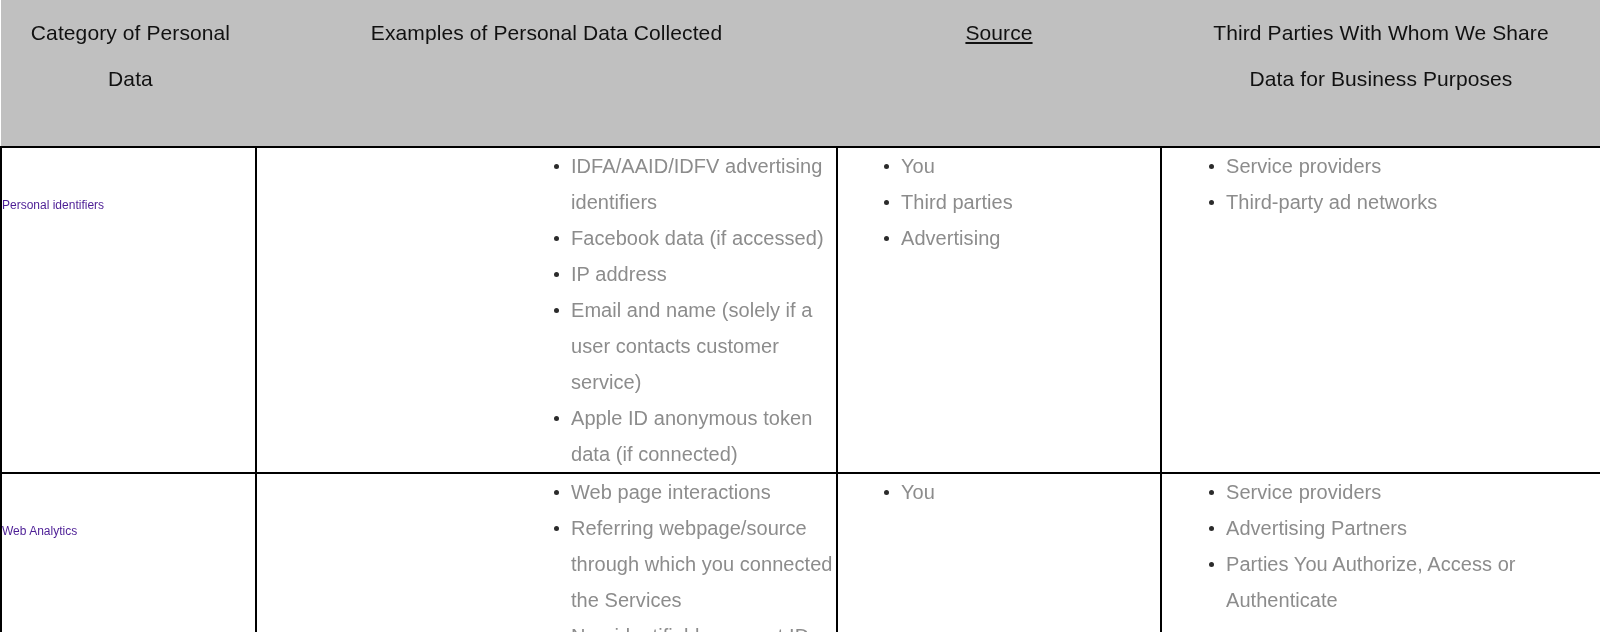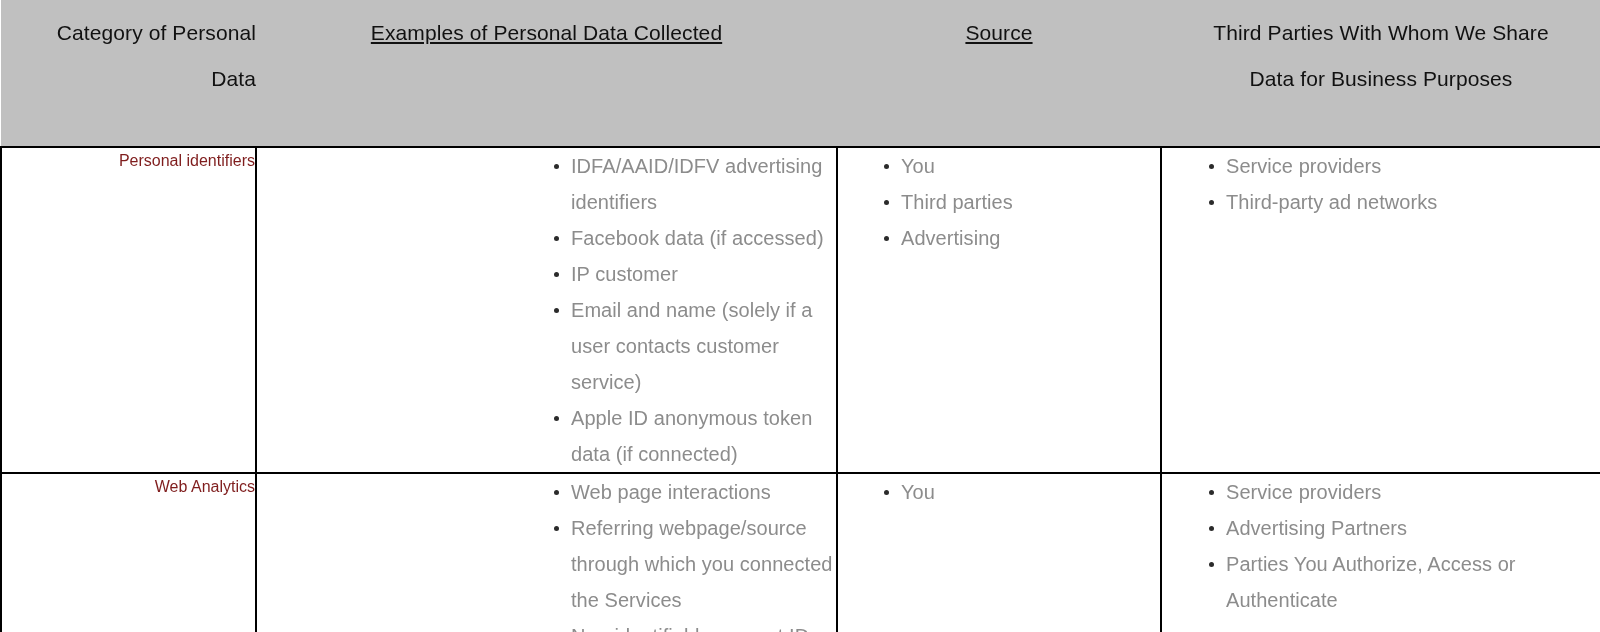--- a/index.html
+++ b/index.html
@@ -33,21 +33,20 @@
     border-right: 2px solid #000000;
     border-bottom: 2px solid #000000;
   }
   .privacy-table th:last-child,
   .privacy-table td:last-child {
     border-right: none;
   }
   .privacy-table th:first-child,
   .privacy-table td:first-child {
     border-left: 2px solid #000000;
-    text-align: right;
   }
 
   
   .head-row th {
     background: #c0c0c0;
     border-right: none;
     border-bottom: 2px solid #000000;
     height: 147px;
     box-sizing: border-box;
   }
@@ -55,32 +54,33 @@
 
   .head-text {
     font-size: 21px;
     line-height: 46px;
     color: #111111;
     font-weight: 400;
     letter-spacing: 0.1px;
     padding-top: 10px;
   }
   .head-c1 .head-text { padding-left: 4px; }
-  .head-c2 .head-text { padding-left: 0px; text-decoration: underline; }
+  .head-c2 .head-text { padding-left: 0px; }
   .head-c3 .head-text { padding-left: 0px; text-decoration: underline; }
   .head-c4 .head-text { padding-left: 0px; }
 
   
   .cat-cell {
     padding: 14px 6px 10px 12px;
   }
   .cat-label {
-    font-size: 16px;
+    font-size: 12px;
     line-height: 26px;
-    color: #7f1d1d;
+    color: #4c1d95;
+    margin-top: 44px;
   }
 
   .list-cell {
     padding: 12px 14px 14px 0;
   }
   ul.bullets {
     margin: 0;
     padding: 0;
     list-style: none;
   }
@@ -151,21 +151,21 @@
   <tbody>
 
     <tr class="row-tall">
       <td class="cat-cell">
         <div class="cat-label">Personal identifiers</div>
       </td>
       <td class="list-cell col-examples">
         <ul class="bullets">
           <li>IDFA/AAID/IDFV advertising identifiers</li>
           <li>Facebook data (if accessed)</li>
-          <li>IP customer</li>
+          <li>IP address</li>
           <li>Email and name (solely if a user contacts customer service)</li>
           <li>Apple ID anonymous token data (if connected)</li>
         </ul>
       </td>
       <td class="list-cell col-source">
         <ul class="bullets">
           <li>You</li>
           <li>Third parties</li>
           <li>Advertising</li>
         </ul>

